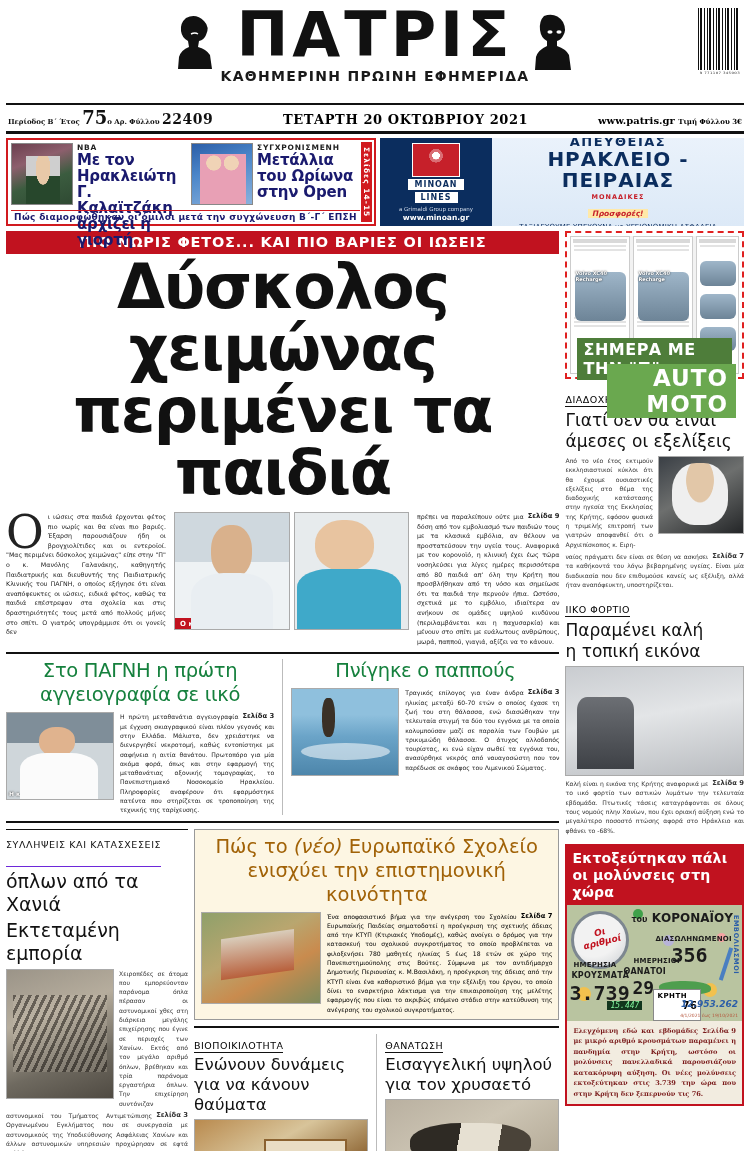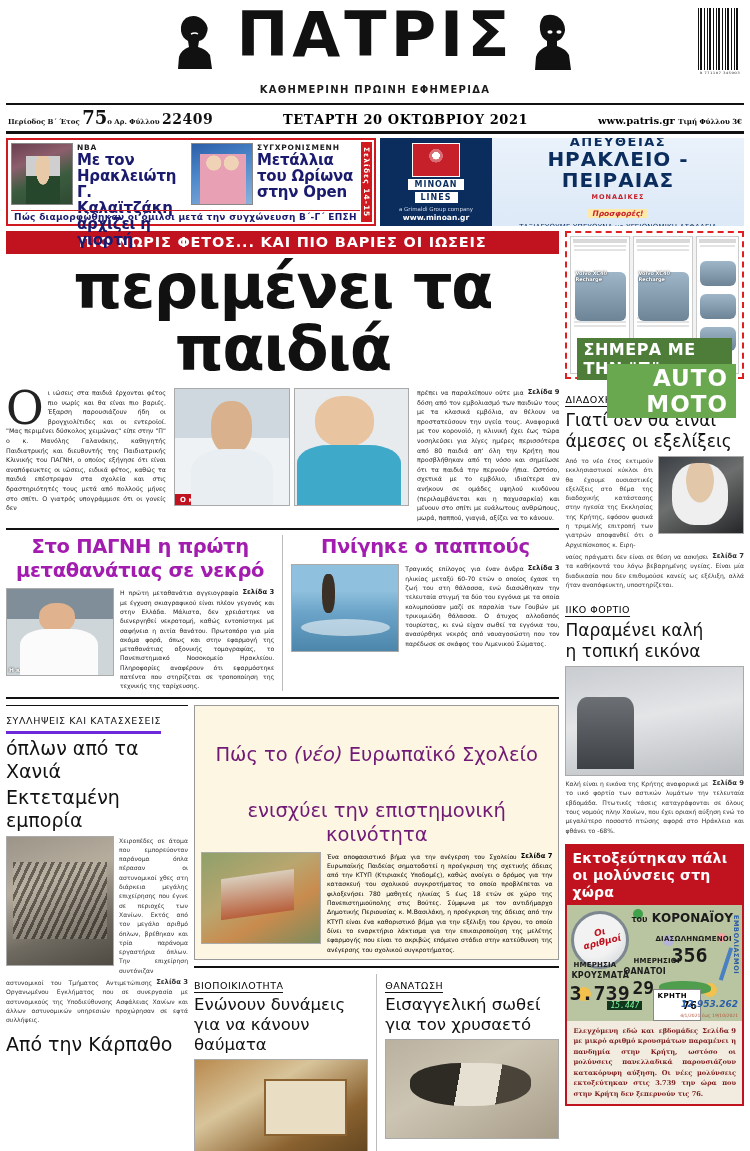--- a/index.html
+++ b/index.html
@@ -14,22 +14,22 @@
 
   
   .masthead { position: relative; height: 100px; padding-top: 4px; }
   .mast-center { text-align: center; }
   .mast-title {
     font-family: "DejaVu Sans", sans-serif;
     font-weight: bold; font-size: 62px; letter-spacing: 4px;
     line-height: 62px; color: #111; display: inline-block;
   }
   .mast-sub {
-    font-size: 10px; font-weight: bold; letter-spacing: 1.3px;
-    color: #1a1a1a; margin-top: 18px;
+    font-size: 14px; font-weight: bold; letter-spacing: 1.3px;
+    color: #1a1a1a; margin-top: 2px;
   }
   .mast-face { position: absolute; top: 12px; width: 46px; height: 60px; }
   .mast-face.left { left: 168px; }
   .mast-face.right { right: 168px; }
   .face-svg { width: 100%; height: 100%; }
   .barcode { position: absolute; right: 6px; top: 8px; width: 40px; height: 62px;
     background: repeating-linear-gradient(90deg,#111 0 1px,#fff 1px 2px,#111 2px 4px,#fff 4px 6px,#111 6px 7px,#fff 7px 9px);
   }
   .barcode-num { position:absolute; right:4px; top:70px; font-size:4px; letter-spacing:0.3px; color:#333; transform: scaleY(0.8);}
 
@@ -123,48 +123,48 @@
     font-size:7px; font-weight:bold; padding:1.5px 5px;
   }
   .lead-text-right { flex:1; font-size: 6.3px; line-height: 9.6px; text-align: justify; color:#222; }
   .pageref { font-weight:bold; font-size:6.8px; float:right; margin-left:4px; }
 
   
   .hr-thick { border-top: 2px solid #111; margin: 6px 0 5px 0; }
   .two-up { display:flex; gap:8px; }
   .two-up .story { flex:1; }
   .two-up .divider { width:1px; background:#bbb; }
-  .st-head { font-size: 19.5px; font-weight: bold; color:#a21caf; line-height: 24px; text-align:center; letter-spacing:-0.3px;}
+  .st-head { font-size: 19.5px; font-weight: normal; color:#15803d; line-height: 24px; text-align:center; letter-spacing:-0.3px;}
   .st-body { display:flex; gap:6px; margin-top:5px; }
   .st-photo { width: 108px; height: 88px; border:1px solid #aaa; position:relative; overflow:hidden;}
   .ph-woman { background: linear-gradient(#7f8e99 0 35%, #cfd6da 35% 100%); }
   .ph-woman:before{content:"";position:absolute;left:30%;top:16%;width:34%;height:34%;border-radius:45%;background:#e0b38e;}
   .ph-woman:after{content:"";position:absolute;left:12%;top:46%;width:74%;height:54%;background:#fbfbfb;border-radius:34% 34% 0 0;}
   .ph-sea { background: linear-gradient(#8fc0dd 0 30%, #6ba4c8 55%, #4d86ab 100%); }
   .ph-sea:before{content:"";position:absolute;left:28%;top:10%;width:12%;height:46%;background:#3a3026;border-radius:40%;}
   .ph-sea:after{content:"";position:absolute;left:8%;top:62%;width:84%;height:20%;background:rgba(255,255,255,0.55);border-radius:50%;}
   .st-text { flex:1; font-size:6.1px; line-height:9.3px; text-align:justify; color:#222;}
   .cap-small { position:absolute; left:2px; bottom:2px; color:#fff; font-size:6px; font-weight:bold; text-shadow:0 0 2px #000; }
 
   
   .mid { display:flex; gap:6px; margin-top:6px; }
   .mid-left { width: 182px; }
   .mid-right { flex:1; }
-  .kicker-ul { font-size: 9.5px; letter-spacing:0.6px; color:#111; border-bottom:3px solid #6d28d9; padding-bottom:5px; display:inline-block;}
+  .kicker-ul { font-size: 9.5px; letter-spacing:0.6px; color:#111; border-bottom:1px solid #6d28d9; padding-bottom:16px; display:inline-block;}
   .kicker-line { border-top:1.5px solid #111; margin-bottom:3px;}
   .mid-head { font-size: 19px; line-height:23px; color:#111; margin-top:3px;}
   .mid-body { display:flex; gap:5px; margin-top:4px;}
   .ph-guns { width:108px; height:130px; border:1px solid #aaa; background:linear-gradient(160deg,#9b9488 0%,#b6ad9d 35%,#6f6a60 70%,#4f4a42 100%); position:relative;}
   .ph-guns:after{content:"";position:absolute;left:6%;top:20%;width:88%;height:60%;background:repeating-linear-gradient(115deg,rgba(40,35,30,.55) 0 3px,rgba(200,190,175,.25) 3px 7px);}
   .mid-col-text { flex:1; font-size:6.1px; line-height:9.3px; text-align:justify; color:#333;}
   .mid-flow { font-size:6.1px; line-height:9.3px; text-align:justify; color:#333; margin-top:3px;}
   .mid-head2 { font-size:19px; line-height:23px; color:#111; margin-top:8px;}
 
   .eu-box { border:1px solid #999; background:#fdf6e3; padding:5px 6px; }
-  .eu-head { font-size:19.5px; line-height:24px; text-align:center; color:#701a75;margin-top:32px; }
+  .eu-head { font-size:19.5px; line-height:24px; text-align:center; color:#a16207; }
   .eu-head em { font-style:italic; }
   .eu-body { display:flex; gap:6px; margin-top:5px;}
   .ph-school { width:120px; height:92px; border:1px solid #aaa; background:linear-gradient(150deg,#8fa06a 0%,#b9a66f 40%,#c98b4e 65%,#7d8b5c 100%); position:relative;}
   .ph-school:after{content:"";position:absolute;left:16%;top:24%;width:62%;height:46%;background:linear-gradient(#d9cdbb,#b8603c);transform:skewY(-8deg);}
   .eu-text { flex:1; font-size:6.1px; line-height:9.3px; text-align:justify;}
 
   .bottom-two { display:flex; gap:8px; margin-top:6px; }
   .bottom-two .divider { width:1px; background:#bbb; }
   .bt { flex:1; }
   .bt-head { font-size:16.5px; line-height:20px; color:#111; margin-top:2px;}
@@ -316,20 +316,21 @@
       </div>
     </div>
   </div>
 
   <div class="body-grid">
 
     <div class="col-main">
 
       <div class="lead-banner">ΠΙΟ ΝΩΡΙΣ ΦΕΤΟΣ... ΚΑΙ ΠΙΟ ΒΑΡΙΕΣ ΟΙ ΙΩΣΕΙΣ</div>
       <div class="lead-title">
+        <span class="l2">Δύσκολος χειμώνας</span>
         <span class="l2">περιμένει τα παιδιά</span>
       </div>
 
       <div class="lead-body">
         <div class="lead-text-left">
           <span class="dropcap">Ο</span><span>ι ιώσεις στα παιδιά έρχονται φέτος πιο νωρίς και θα είναι πιο βαριές. Έξαρση παρουσιάζουν ήδη οι βρογχιολίτιδες και οι εντεροϊοί. "Μας περιμένει δύσκολος χειμώνας" είπε στην "Π" ο κ. Μανόλης Γαλανάκης, καθηγητής Παιδιατρικής και διευθυντής της Παιδιατρικής Κλινικής του ΠΑΓΝΗ, ο οποίος εξήγησε ότι είναι αναπόφευκτες οι ιώσεις, ειδικά φέτος, καθώς τα παιδιά επέστρεψαν στα σχολεία και στις δραστηριότητές τους μετά από πολλούς μήνες στο σπίτι. Ο γιατρός υπογράμμισε ότι οι γονείς δεν</span>
         </div>
         <div class="lead-photos">
           <div class="lead-photo ph-doc">
             <div class="photo-caption">Ο κ. Γαλανάκης</div>
@@ -340,21 +341,21 @@
           <span class="pageref">Σελίδα 9</span>
           <span>πρέπει να παραλείπουν ούτε μια δόση από τον εμβολιασμό των παιδιών τους με τα κλασικά εμβόλια, αν θέλουν να προστατεύσουν την υγεία τους. Αναφορικά με τον κορονοϊό, η κλινική έχει έως τώρα νοσηλεύσει για λίγες ημέρες περισσότερα από 80 παιδιά απ' όλη την Κρήτη που προσβλήθηκαν από τη νόσο και σημείωσε ότι τα παιδιά την περνούν ήπια. Ωστόσο, σχετικά με το εμβόλιο, ιδιαίτερα αν ανήκουν σε ομάδες υψηλού κινδύνου (περιλαμβάνεται και η παχυσαρκία) και μένουν στο σπίτι με ευάλωτους ανθρώπους, μωρά, παππού, γιαγιά, αξίζει να το κάνουν.</span>
         </div>
       </div>
 
       <div class="hr-thick"></div>
 
       <div class="two-up">
         <div class="story">
           <div class="st-head">Στο ΠΑΓΝΗ η πρώτη</div>
-          <div class="st-head">μεταθανάτιας σε νεκρό</div>
+          <div class="st-head">αγγειογραφία σε ιικό</div>
           <div class="st-body">
             <div class="st-photo ph-woman">
               <div class="cap-small">Η κ. Κρανιώτη</div>
             </div>
             <div class="st-text">
               <span class="pageref">Σελίδα 3</span>
               <span>Η πρώτη μεταθανάτια αγγειογραφία με έγχυση σκιαγραφικού είναι πλέον γεγονός και στην Ελλάδα. Μάλιστα, δεν χρειάστηκε να διενεργηθεί νεκροτομή, καθώς εντοπίστηκε με σαφήνεια η αιτία θανάτου. Πρωτοπόρο για μία ακόμα φορά, όπως και στην εφαρμογή της μεταθανάτιας αξονικής τομογραφίας, το Πανεπιστημιακό Νοσοκομείο Ηρακλείου. Πληροφορίες αναφέρουν ότι εφαρμόστηκε πατέντα που στηρίζεται σε τροποποίηση της τεχνικής της ταρίχευσης.</span>
             </div>
           </div>
         </div>
@@ -413,21 +414,21 @@
             <div class="bt">
               <div class="rc-kicker">ΒΙΟΠΟΙΚΙΛΟΤΗΤΑ</div>
               <div class="bt-head">Ενώνουν δυνάμεις</div>
               <div class="bt-head" style="margin-top:0">για να κάνουν θαύματα</div>
               <div class="ph-museum"></div>
               
             </div>
             <div class="divider"></div>
             <div class="bt">
               <div class="rc-kicker">ΘΑΝΑΤΩΣΗ</div>
-              <div class="bt-head">Εισαγγελική σωθεί</div>
+              <div class="bt-head">Εισαγγελική υψηλού</div>
               <div class="bt-head" style="margin-top:0">για τον χρυσαετό</div>
               <div class="ph-eagle"></div>
               
             </div>
           </div>
         </div>
       </div>
     </div>
 
     <div class="col-right">

